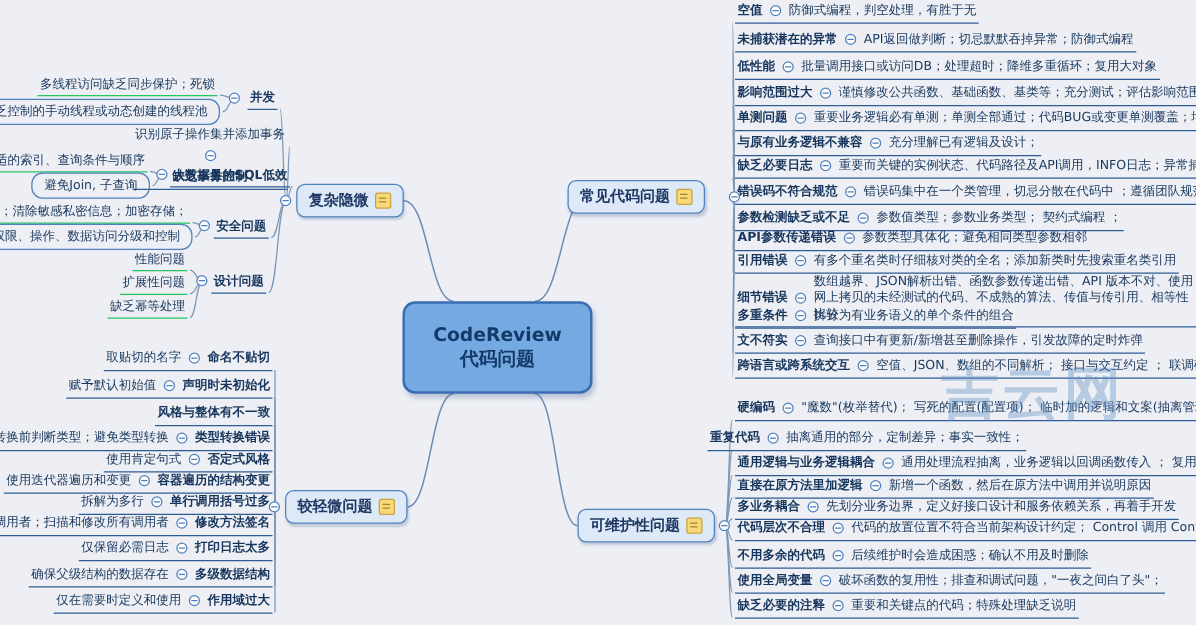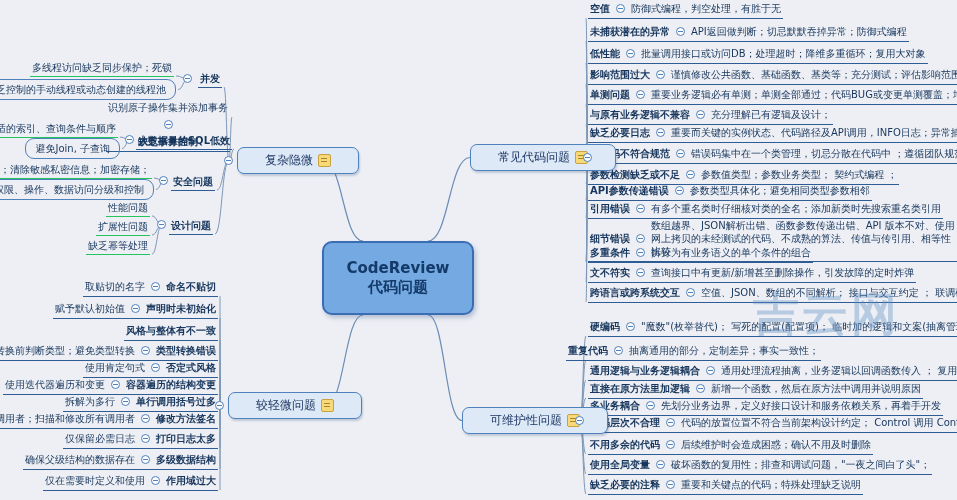--- a/index.html
+++ b/index.html
@@ -11,21 +11,21 @@
   .center-node{
     position:absolute;left:322px;top:241px;width:148px;height:70px;
     background:#74a9e1;border:2px solid #3a6db4;border-radius:10px;
     display:flex;flex-direction:column;align-items:center;justify-content:center;
     color:#143a6a;font-weight:bold;font-size:15px;line-height:1.3;z-index:3;
     box-shadow:2px 3px 4px rgba(60,90,140,.3);
   }
   .branch{
     position:absolute;display:flex;align-items:center;gap:5px;
     background:#dde9f7;border:1px solid #4f81bd;border-radius:7px;
-    padding:4px 27px;font-size:12px;font-weight:normal;color:#1f3864;z-index:3;
+    padding:4px 9px;font-size:12px;font-weight:bold;color:#1f3864;z-index:3;
     white-space:nowrap;box-shadow:1px 2px 2px rgba(60,90,140,.25);
   }
   .note{width:11px;height:11px;background:#f7da77;border:1px solid #c9a23f;border-radius:2px;position:relative;flex:none;}
   .note::after{content:"";position:absolute;left:2px;top:3px;width:6px;height:1px;background:#a8842f;box-shadow:0 3px 0 #a8842f;}
   .cc{width:9px;height:9px;border:1px solid #4f81bd;border-radius:50%;background:#fdfdfd;position:relative;flex:none;box-sizing:border-box;}
   .cc::after{content:"";position:absolute;left:1px;top:3px;width:5px;height:1px;background:#4f81bd;}
   .cc.abs{position:absolute;z-index:4;}
   .r-row,.l-row{
     position:absolute;display:inline-flex;align-items:center;gap:6px;
     padding:0 2px 3px 2px;border-bottom:1px solid #2e5c94;white-space:nowrap;
@@ -116,21 +116,21 @@
     <span>CodeReview</span>
     <span>代码问题</span>
   </div>
 
   <div class="wm">吉云网</div>
 <div class="branch" style="left: 237px; top: 147px;">
       <span class="blb">复杂隐微</span>
       <span class="note"></span>
     </div>
     <span class="cc abs" style="left: 224px; top: 155.5px;"></span>
-    <div class="branch" style="left: 470px; top: 144px; align-items: center;">
+    <div class="branch" style="left: 454px; top: 144px; align-items: center;">
       <span class="blb">常见代码问题</span>
       <span class="note"></span>
     </div>
     <span class="cc abs" style="left: 583px; top: 152.5px;"></span>
     <div class="branch" style="left: 228px; top: 392px;">
       <span class="blb">较轻微问题</span>
       <span class="note"></span>
     </div>
     <span class="cc abs" style="left: 215px; top: 400.5px;"></span>
     <div class="branch" style="left: 462px; top: 407px;">

